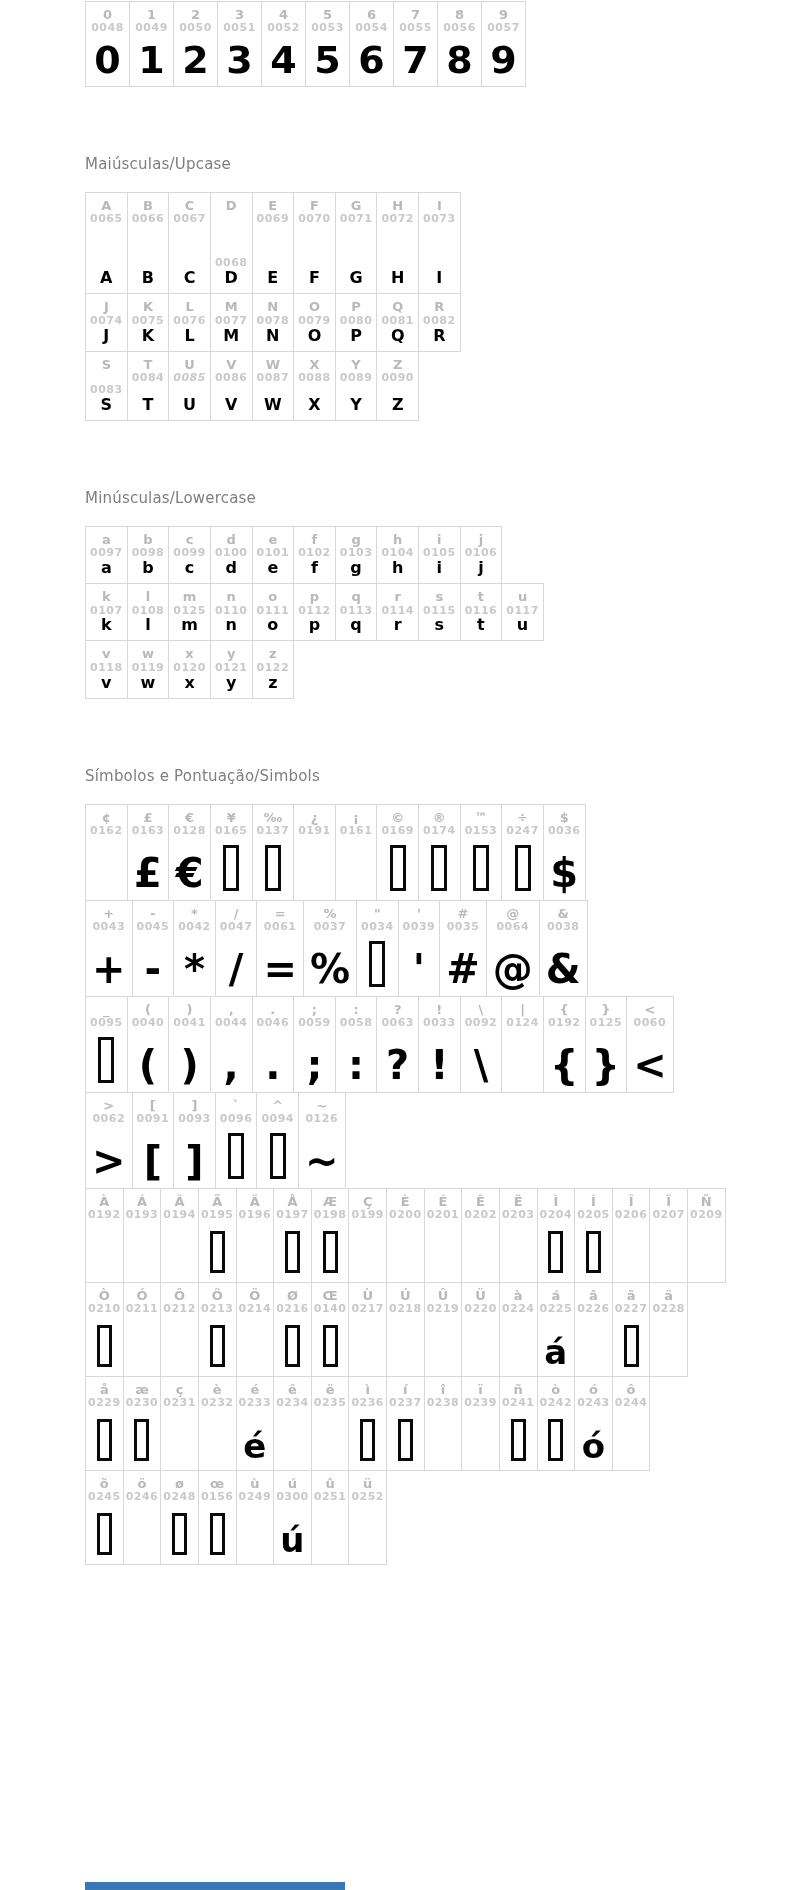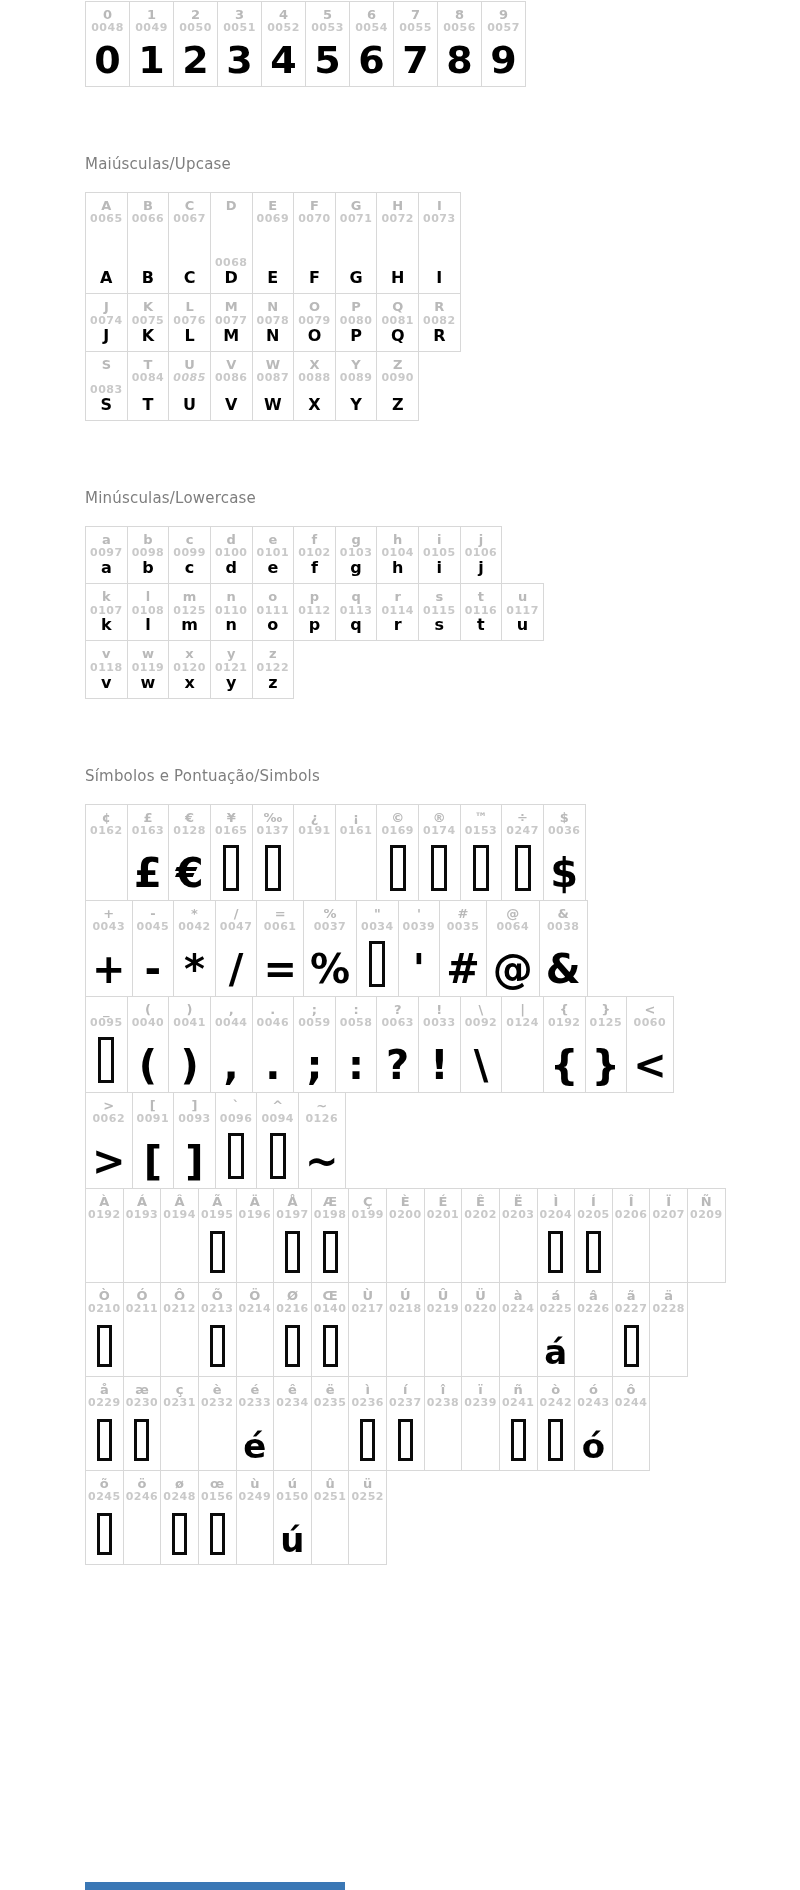--- a/index.html
+++ b/index.html
@@ -1245,21 +1245,21 @@
         <div class="char-cell" style="border-color: rgb(216, 216, 216);">
           <div class="cell-head">
             <span class="cell-char" style="color: rgb(185, 185, 185);">ù</span>
             <span class="cell-code" style="color: rgb(201, 201, 201);">0249</span>
           </div>
           <div class="cell-glyph"></div>
         </div>
         <div class="char-cell" style="border-color: rgb(216, 216, 216);">
           <div class="cell-head">
             <span class="cell-char" style="color: rgb(185, 185, 185);">ú</span>
-            <span class="cell-code" style="color: rgb(201, 201, 201);">0150</span>
+            <span class="cell-code" style="color: rgb(201, 201, 201);">0300</span>
           </div>
           <div class="cell-glyph" style="color: rgb(0, 0, 0);">ú</div>
         </div>
         <div class="char-cell" style="border-color: rgb(216, 216, 216);">
           <div class="cell-head">
             <span class="cell-char" style="color: rgb(185, 185, 185);">û</span>
             <span class="cell-code" style="color: rgb(201, 201, 201);">0251</span>
           </div>
           <div class="cell-glyph"></div>
         </div>

